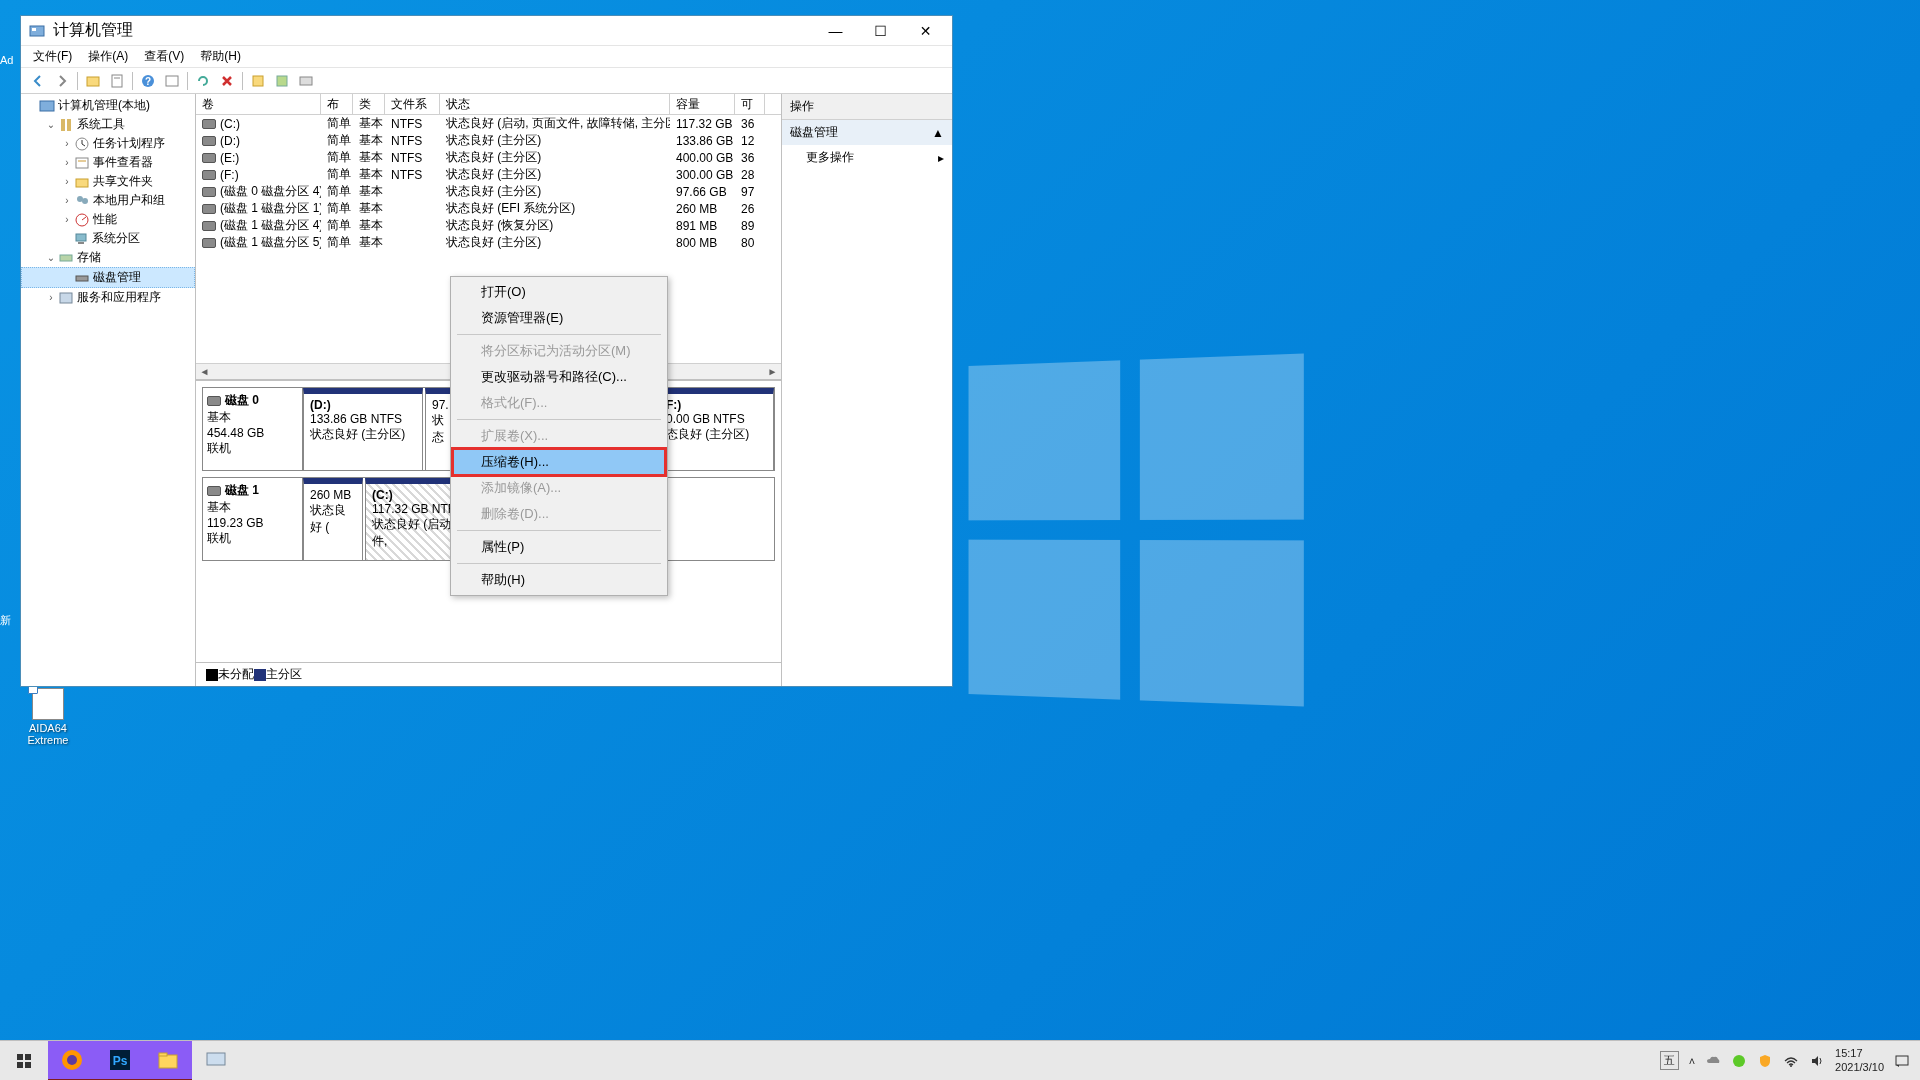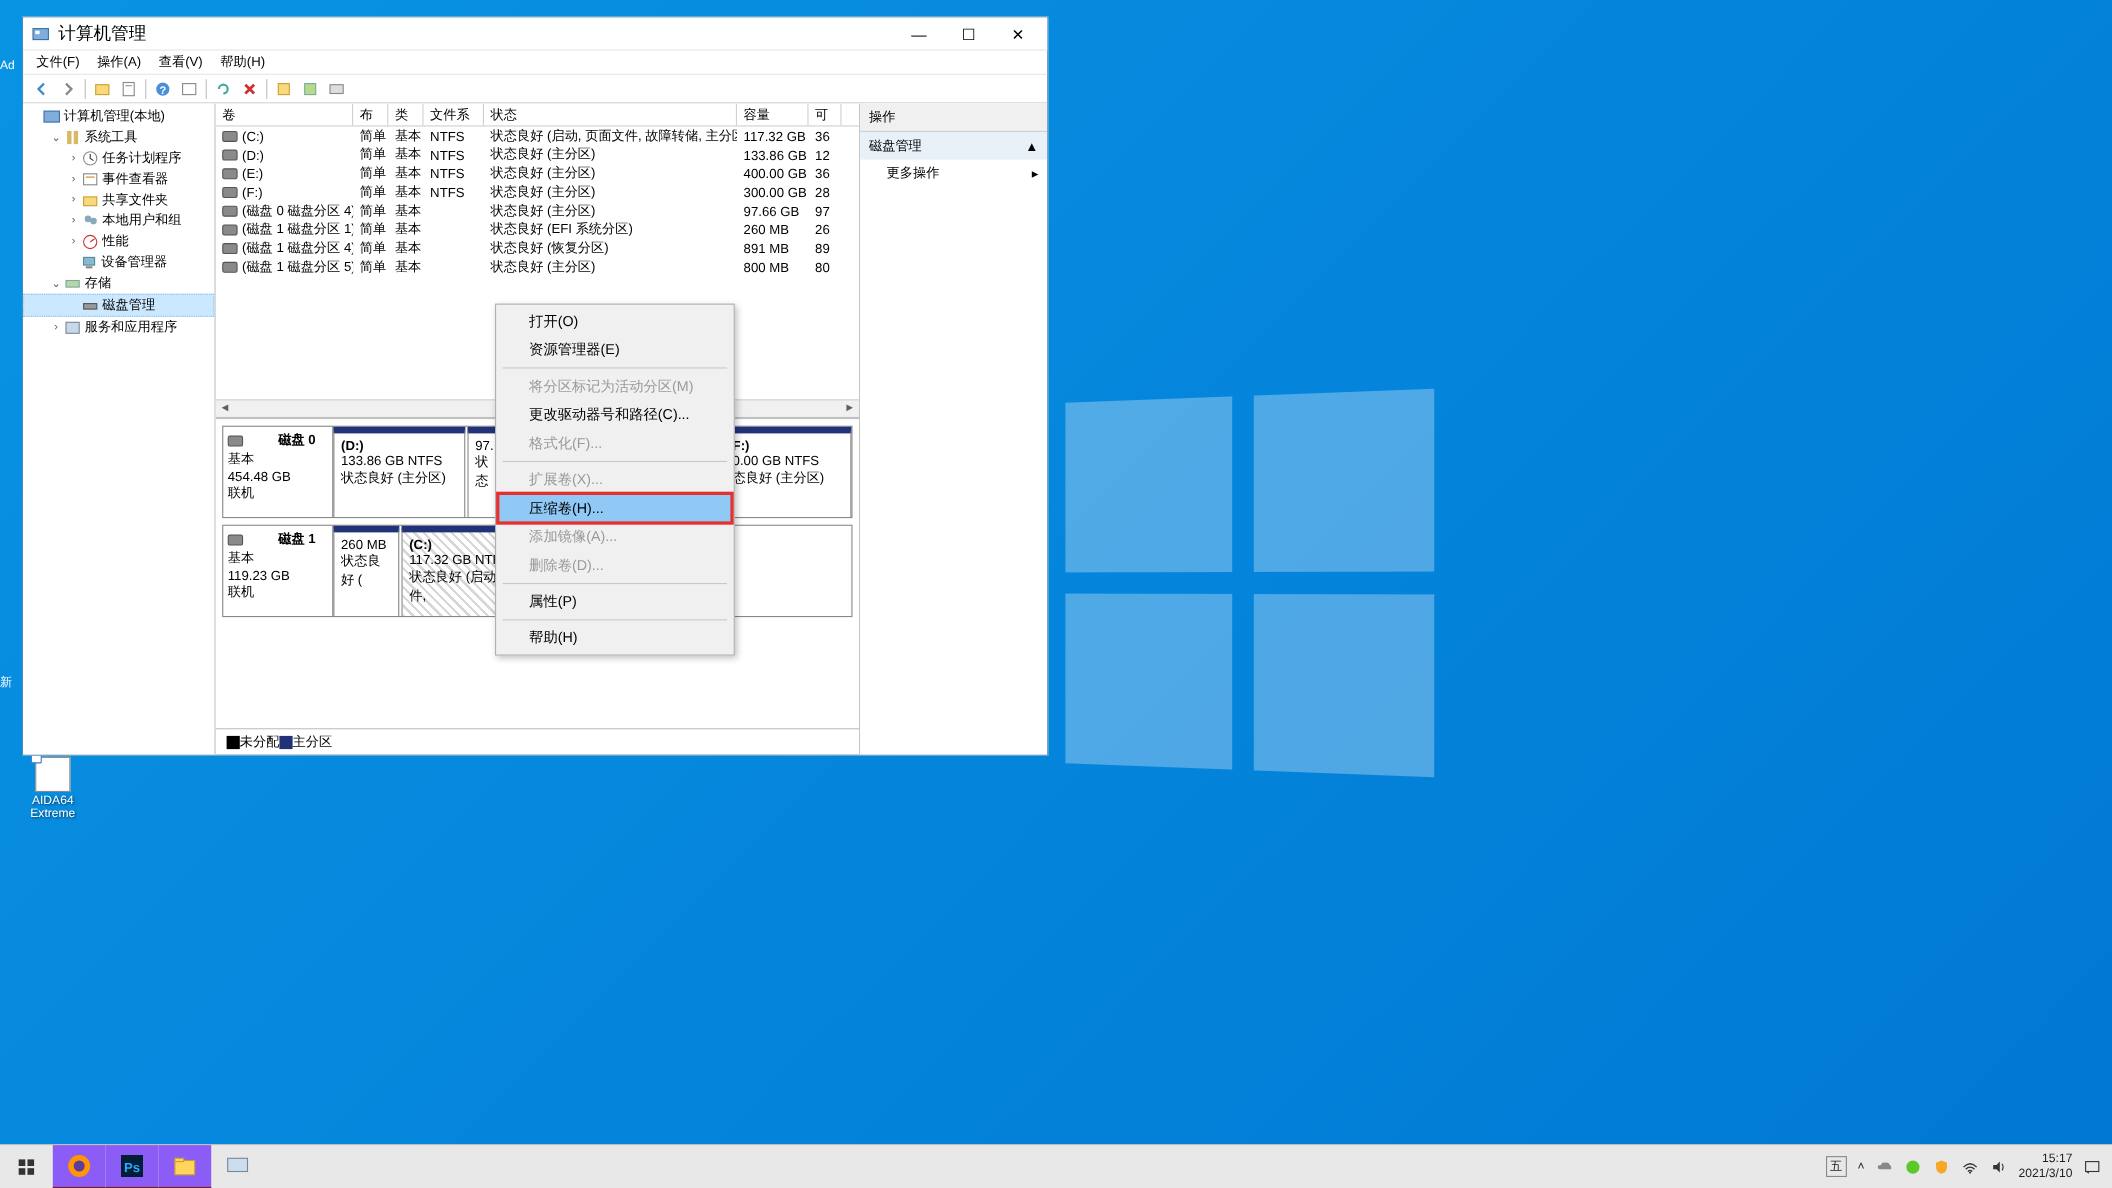--- a/index.html
+++ b/index.html
@@ -176,21 +176,21 @@
   margin: 6px 6px 2px 6px;
   border: 1px solid #888;
   min-height: 84px;
 }
 .disk-label {
   width: 100px;
   padding: 4px;
   border-right: 1px solid #888;
   font-size: 12px;
 }
-.disk-label .dname { font-weight: bold; display: flex; align-items: center; gap: 28px; }
+.disk-label .dname { font-weight: bold; display: flex; align-items: center; }
 .disk-parts {
   flex: 1;
   display: flex;
   gap: 2px;
   padding: 0;
 }
 .part {
   border-top: 6px solid #213278;
   border-left: 1px solid #888;
   border-right: 1px solid #888;
@@ -305,21 +305,21 @@
 .task-item.active { border-bottom: 2px solid #7f1d1d; background: #8b5cf6; }
 .tray {
   margin-left: auto;
   display: flex;
   align-items: center;
   gap: 10px;
   padding: 0 10px;
   font-size: 11px;
   color: #222;
 }
-.clock { text-align: right; line-height: 1.2; }
+.clock { text-align: left; line-height: 1.2; }
 svg { display: block; }
 </style>
 </head>
 <body>
 
 <div class="win-logo">
   <div></div>
     <div></div>
     <div></div>
     <div></div>
@@ -500,21 +500,21 @@
         <span>性能</span>
       </div>
       <div class="tree-item">
         <span class="tree-indent" style="width:34px"></span>
         <span class="tree-icon">
             <svg viewBox="0 0 16 16">
               <rect x="3" y="3" width="10" height="7" fill="#8bc" stroke="#589"></rect>
               <rect x="5" y="11" width="6" height="2" fill="#888"></rect>
             </svg>
           </span>
-        <span>设备管理器</span>
+        <span>系统分区</span>
       </div>
       <div class="tree-item">
         <span class="tree-indent" style="width:6px"></span>
           <span class="tree-exp">⌄</span>
         <span class="tree-icon">
             <svg viewBox="0 0 16 16">
               <rect x="2" y="5" width="12" height="6" fill="#b8d4a8" stroke="#7a9"></rect>
             </svg>
           </span>
         <span>存储</span>

